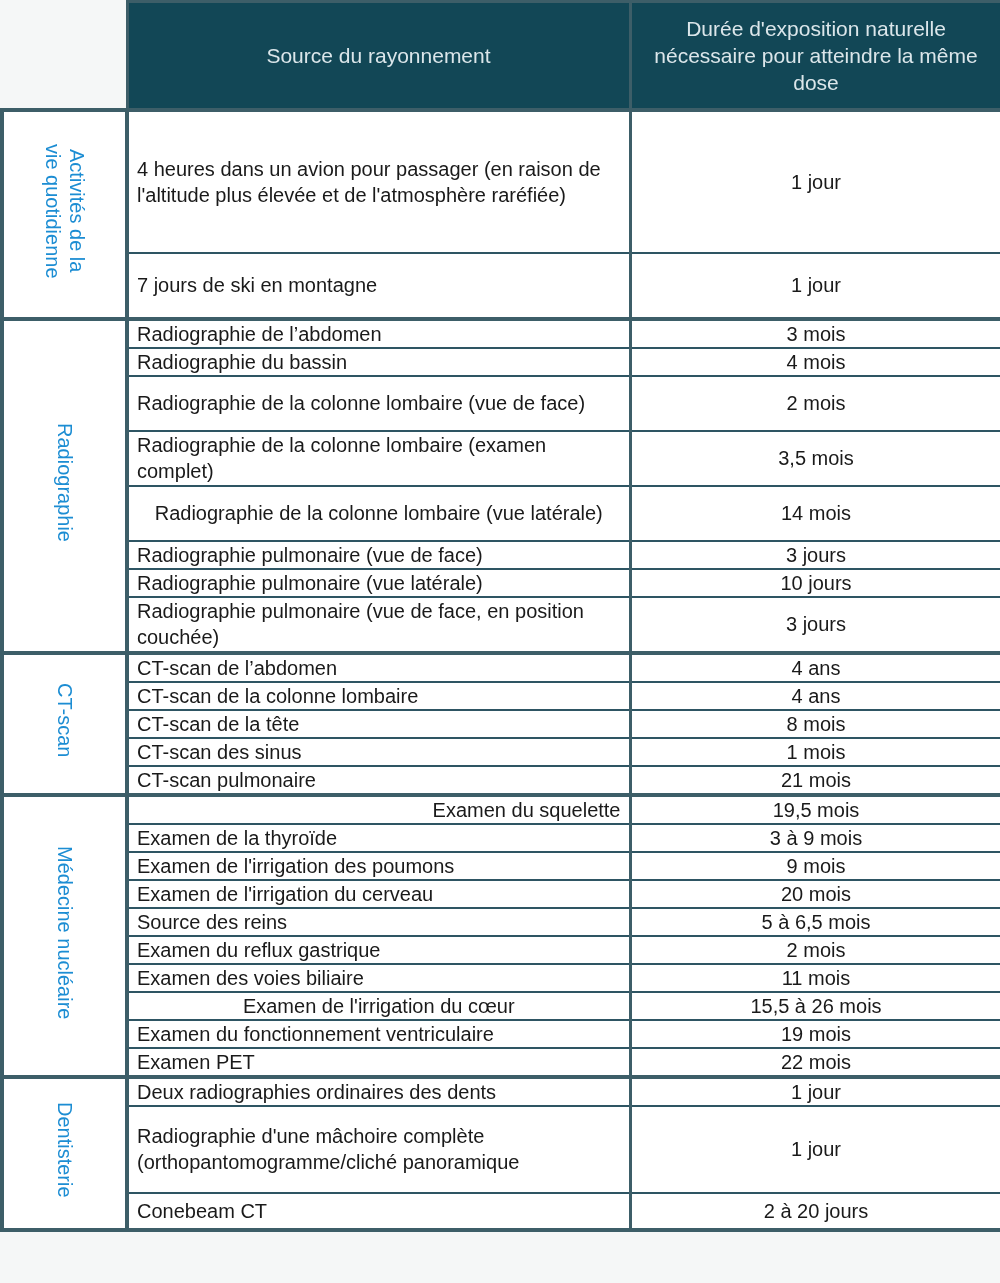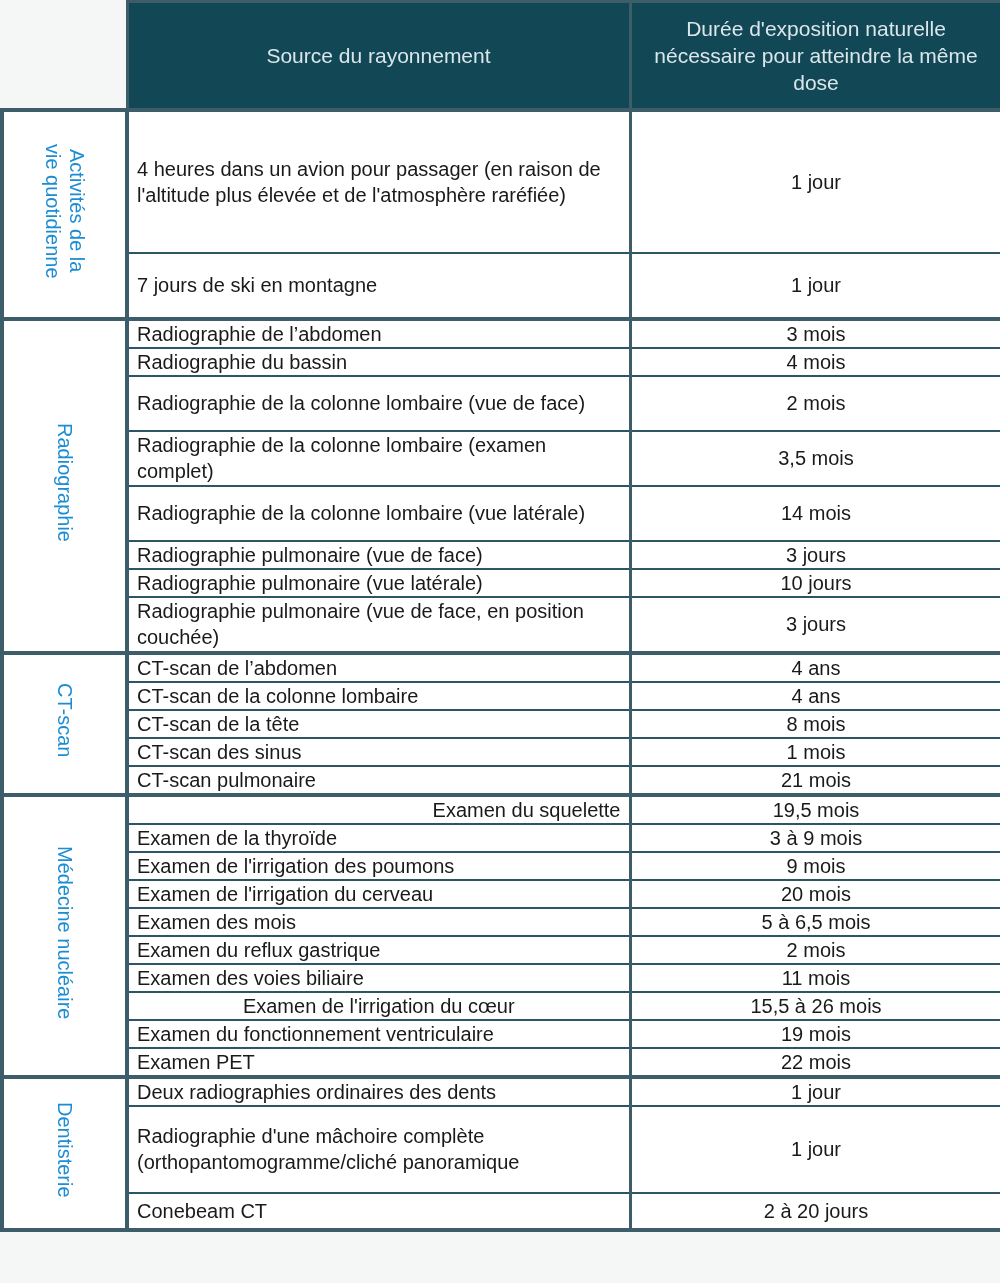--- a/index.html
+++ b/index.html
@@ -96,21 +96,21 @@
       </tr>
       <tr>
         <td class="src" style="height: 53px;">Radiographie de la colonne lombaire (vue de face)</td>
         <td class="dur">2 mois</td>
       </tr>
       <tr>
         <td class="src" style="height: 53px;">Radiographie de la colonne lombaire (examen complet)</td>
         <td class="dur">3,5 mois</td>
       </tr>
       <tr>
-        <td class="src" style="height: 53px;">Radiographie de la colonne lombaire (vue latérale)</td>
+        <td class="src" style="height: 53px; text-align: center;">Radiographie de la colonne lombaire (vue latérale)</td>
         <td class="dur">14 mois</td>
       </tr>
       <tr>
         <td class="src" style="height: 26px;">Radiographie pulmonaire (vue de face)</td>
         <td class="dur">3 jours</td>
       </tr>
       <tr>
         <td class="src" style="height: 26px; margin-top: 48px;">Radiographie pulmonaire (vue latérale)</td>
         <td class="dur">10 jours</td>
       </tr>
@@ -150,21 +150,21 @@
       </tr>
       <tr>
         <td class="src" style="height: 26px; margin-top: 45px;">Examen de l'irrigation des poumons</td>
         <td class="dur">9 mois</td>
       </tr>
       <tr>
         <td class="src" style="height: 26px;">Examen de l'irrigation du cerveau</td>
         <td class="dur">20 mois</td>
       </tr>
       <tr>
-        <td class="src" style="height: 26px;">Examen des mois</td>
+        <td class="src" style="height: 26px;">Source des reins</td>
         <td class="dur">5 à 6,5 mois</td>
       </tr>
       <tr>
         <td class="src" style="height: 26px;">Examen du reflux gastrique</td>
         <td class="dur">2 mois</td>
       </tr>
       <tr>
         <td class="src" style="height: 26px;">Examen des voies biliaire</td>
         <td class="dur">11 mois</td>
       </tr>

